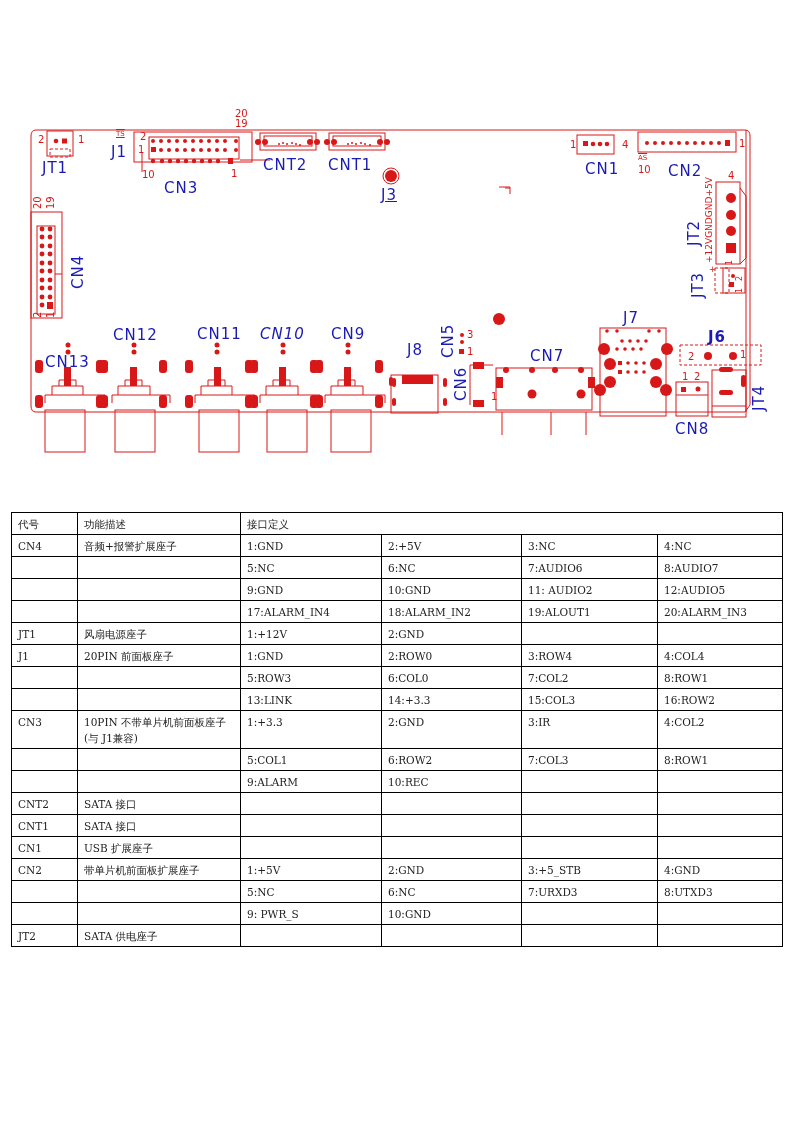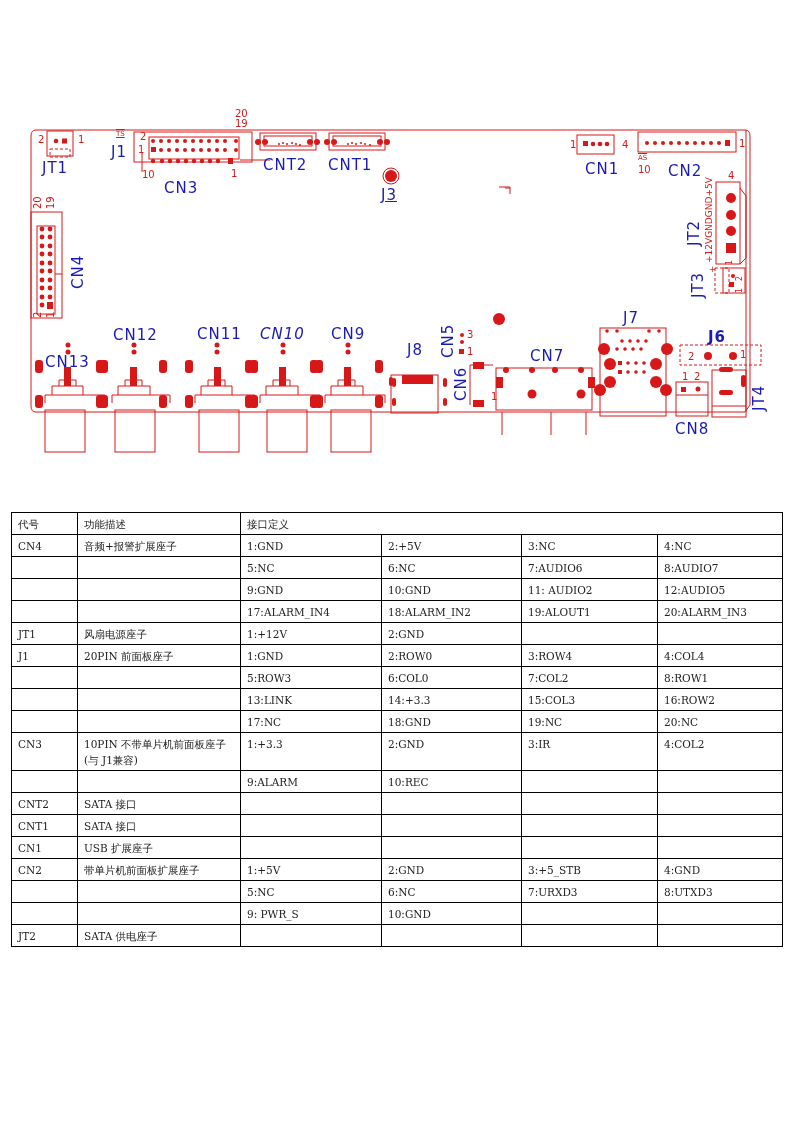--- a/index.html
+++ b/index.html
@@ -453,38 +453,38 @@
       </tr>
     <tr>
         <td></td>
         <td></td>
         <td>13:LINK</td>
         <td>14:+3.3</td>
         <td>15:COL3</td>
         <td>16:ROW2</td>
       </tr>
     <tr>
-        <td></td>
-        <td></td>
-        <td>17:NC</td>
-        <td>18:GND</td>
-        <td>19:NC</td>
-        <td>20:NC</td>
-      </tr>
-    <tr>
         <td>CN3</td>
         <td>10PIN 不带单片机前面板座子(与 J1兼容)</td>
         <td>1:+3.3</td>
         <td>2:GND</td>
         <td>3:IR</td>
         <td>4:COL2</td>
       </tr>
     <tr>
         <td></td>
         <td></td>
+        <td>5:COL1</td>
+        <td>6:ROW2</td>
+        <td>7:COL3</td>
+        <td>8:ROW1</td>
+      </tr>
+    <tr>
+        <td></td>
+        <td></td>
         <td>9:ALARM</td>
         <td>10:REC</td>
         <td></td>
         <td></td>
       </tr>
     <tr>
         <td>CNT2</td>
         <td>SATA 接口</td>
         <td></td>
         <td></td>

